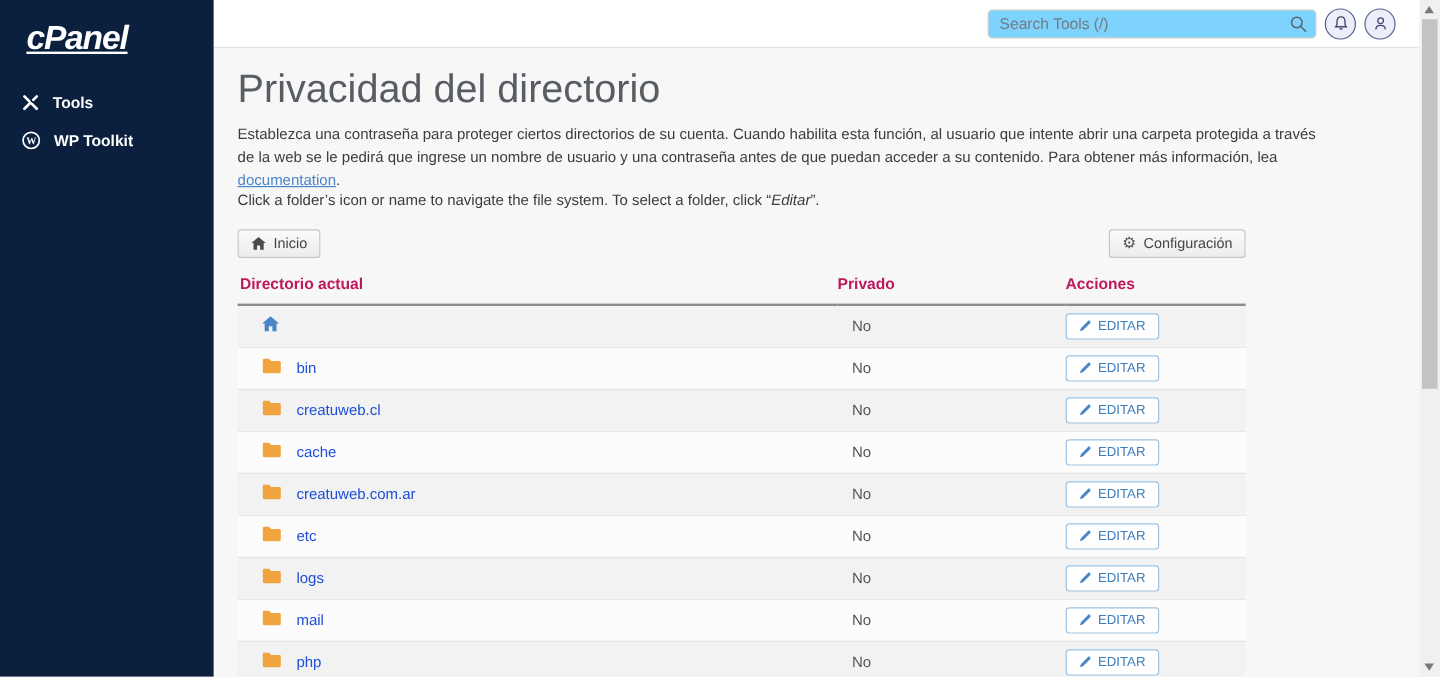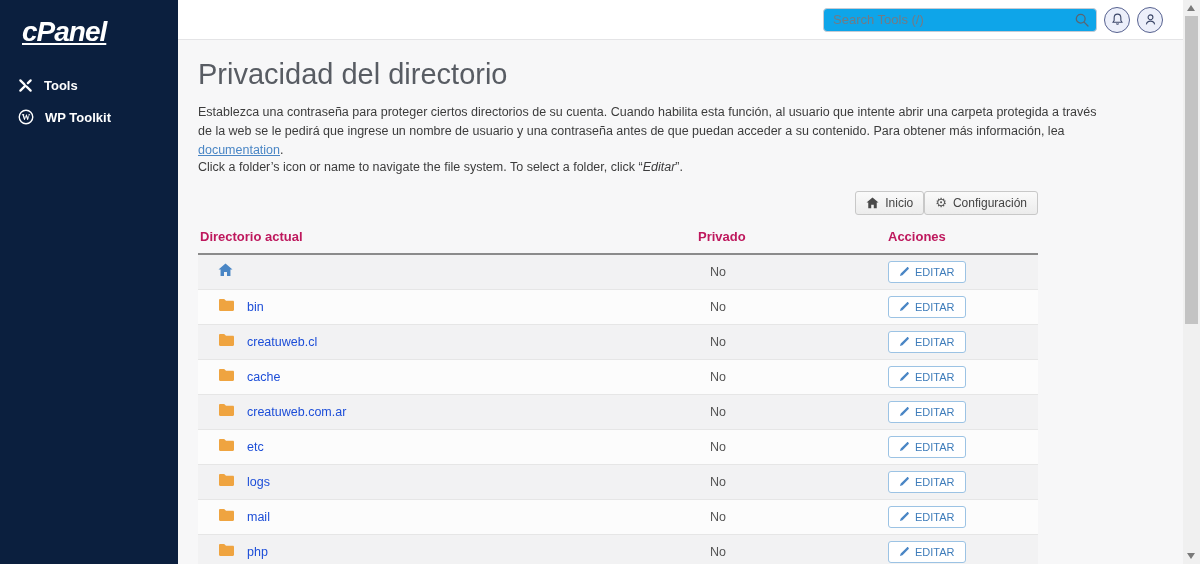--- a/index.html
+++ b/index.html
@@ -33,21 +33,21 @@
     background: #fff; border-bottom: 1px solid #e4e4e6;
     display: flex; align-items: center; justify-content: flex-end;
     gap: 7px; padding-right: 20px; z-index: 2;
   }
   .search-box { position: relative; width: 274px; height: 24px; }
   .search-box input {
     width: 100%; height: 100%;
     border: 1px solid #c6cbd4; border-radius: 4px;
     padding: 0 28px 0 9px; font-size: 13px; color: #333;
     font-family: "Liberation Sans", "DejaVu Sans", sans-serif;
-    outline: none; background: #0ea5e9;
+    outline: none; background: #7dd3fc;
   }
   .search-box input::placeholder { color: #737b85; opacity: 1; }
   .search-icon { position: absolute; right: 8px; top: 5px; cursor: pointer; }
   .circle-btn {
     width: 26px; height: 26px; border-radius: 50%;
     background: #eceffa; border: 1px solid #56618f;
     display: flex; align-items: center; justify-content: center;
     cursor: pointer; padding: 0;
   }
 
@@ -65,35 +65,35 @@
   .scroll-thumb { position: absolute; top: 16px; left: 2px; width: 13px;
     height: 308px; background: #c3c3c3; cursor: grab; }
 
   
   .content {
     position: absolute; left: 178px; top: 41px; width: 1005px; height: 523px;
     background: #f7f7f8; overflow: hidden;
   }
   .main { padding-left: 20px; }
   h1.page-title {
-    margin-top: 17px; font-size: 29px; line-height: 32px;
+    margin-top: 17px; font-size: 33px; line-height: 32px;
     font-weight: 300; color: #585c63; letter-spacing: 0;
   }
   p.lead {
     margin-top: 13px; width: 908px;
     font-size: 12.5px; line-height: 19px; color: #3c3c3c;
   }
   p.instr { margin-top: 0; font-size: 12.5px; color: #3c3c3c; }
   p.instr .ital { font-style: italic; }
   a.doc-link { color: #4a86c5; text-decoration: underline; cursor: pointer; }
 
   
   .toolbar {
     margin-top: 16px; width: 840px; height: 25px;
-    display: flex; justify-content: flex-end; align-items: center;
+    display: flex; justify-content: space-between; align-items: center;
   }
   .btn-default {
     display: inline-flex; align-items: center; gap: 6px;
     background: linear-gradient(#fafafa, #ececec);
     border: 1px solid #c8c8c8; border-radius: 3px;
     padding: 4px 10px; font-size: 12px; color: #444;
     font-family: "Liberation Sans", "DejaVu Sans", sans-serif;
     cursor: pointer;
   }
   .gear-glyph { font-size: 13px; line-height: 1; color: #555; }

